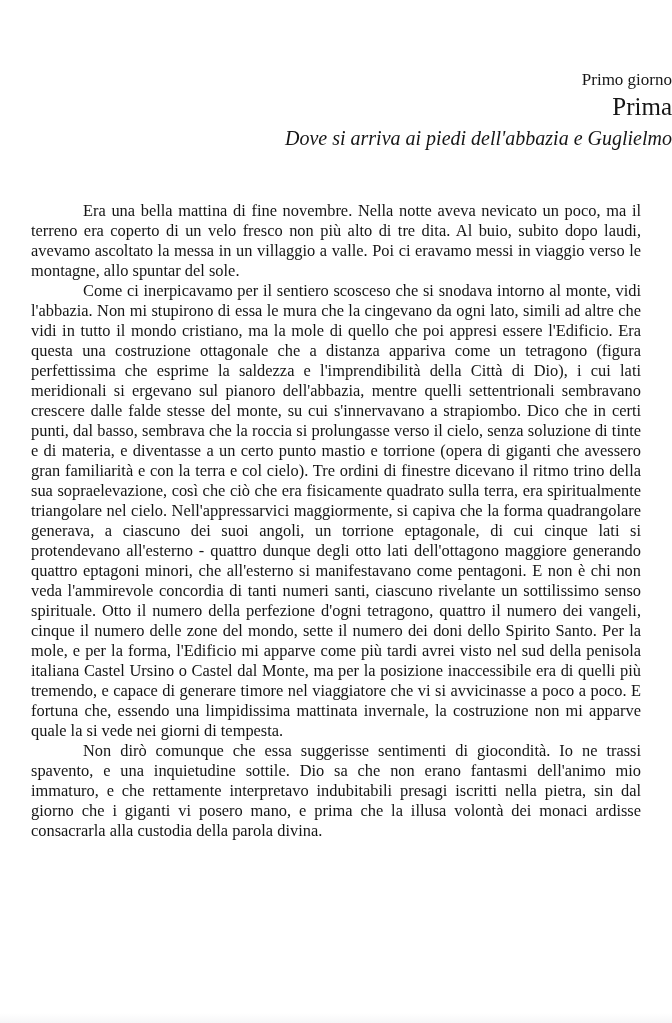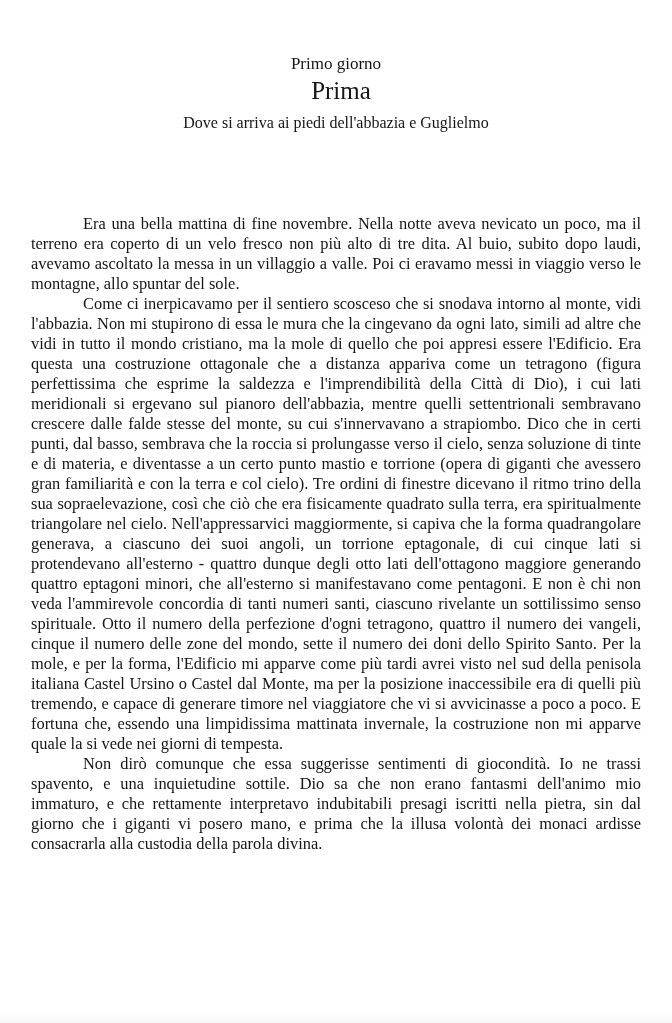--- a/index.html
+++ b/index.html
@@ -11,40 +11,41 @@
     position: relative;
     width: 672px;
     height: 1023px;
     background: #ffffff;
     color: #151515;
     font-family: "Liberation Serif", "DejaVu Serif", serif;
     overflow: hidden;
     box-sizing: border-box;
   }
   .chapter-header {
-    margin-top: 54px;
-    text-align: center;
+    margin-top: 70px;
+    text-align: right;
   }
   .chapter-day {
     font-size: 17px;
     line-height: 20px;
   }
   .chapter-title {
     font-size: 25px;
     line-height: 29px;
     margin-top: 2px;
     padding-left: 10px;
   }
   .chapter-subtitle {
     margin-top: 8px;
-    font-size: 16px;
+    font-style: italic;
+    font-size: 20px;
     line-height: 19px;
   }
   .chapter-body {
-    margin: 82px 31px 0 31px;
+    margin: 53px 31px 0 31px;
     font-size: 16.4px;
     line-height: 20px;
     text-align: justify;
   }
   .chapter-body p {
     margin: 0;
     padding: 0;
     text-indent: 52px;
   }
   .bottom-edge {

